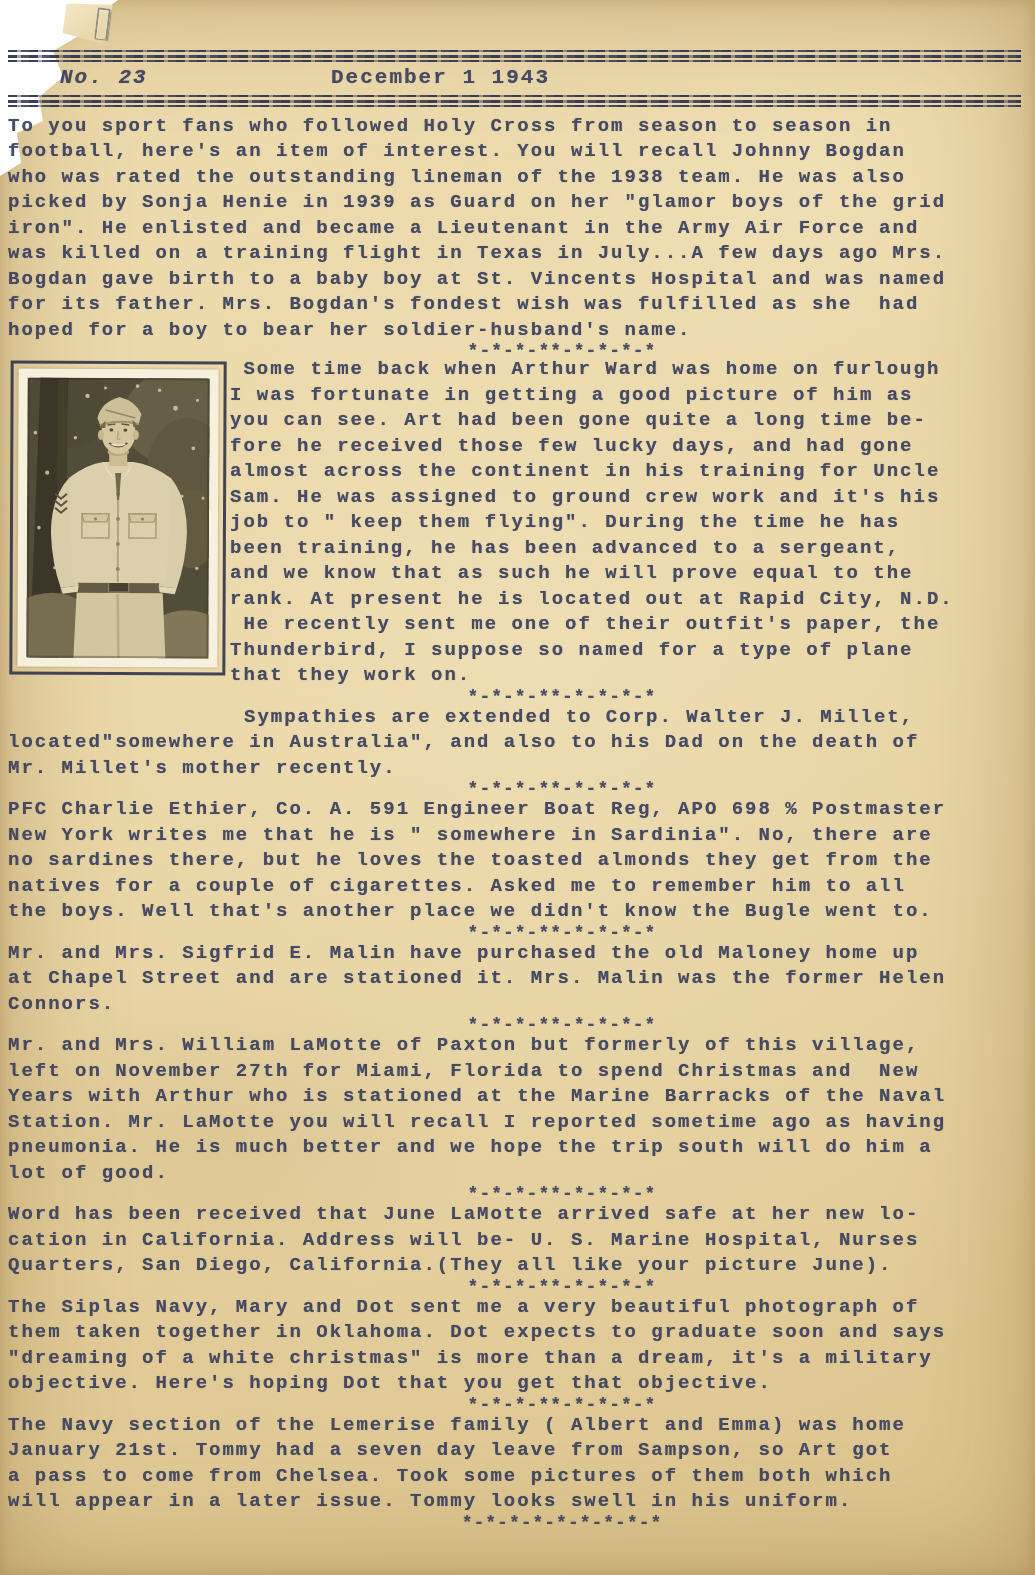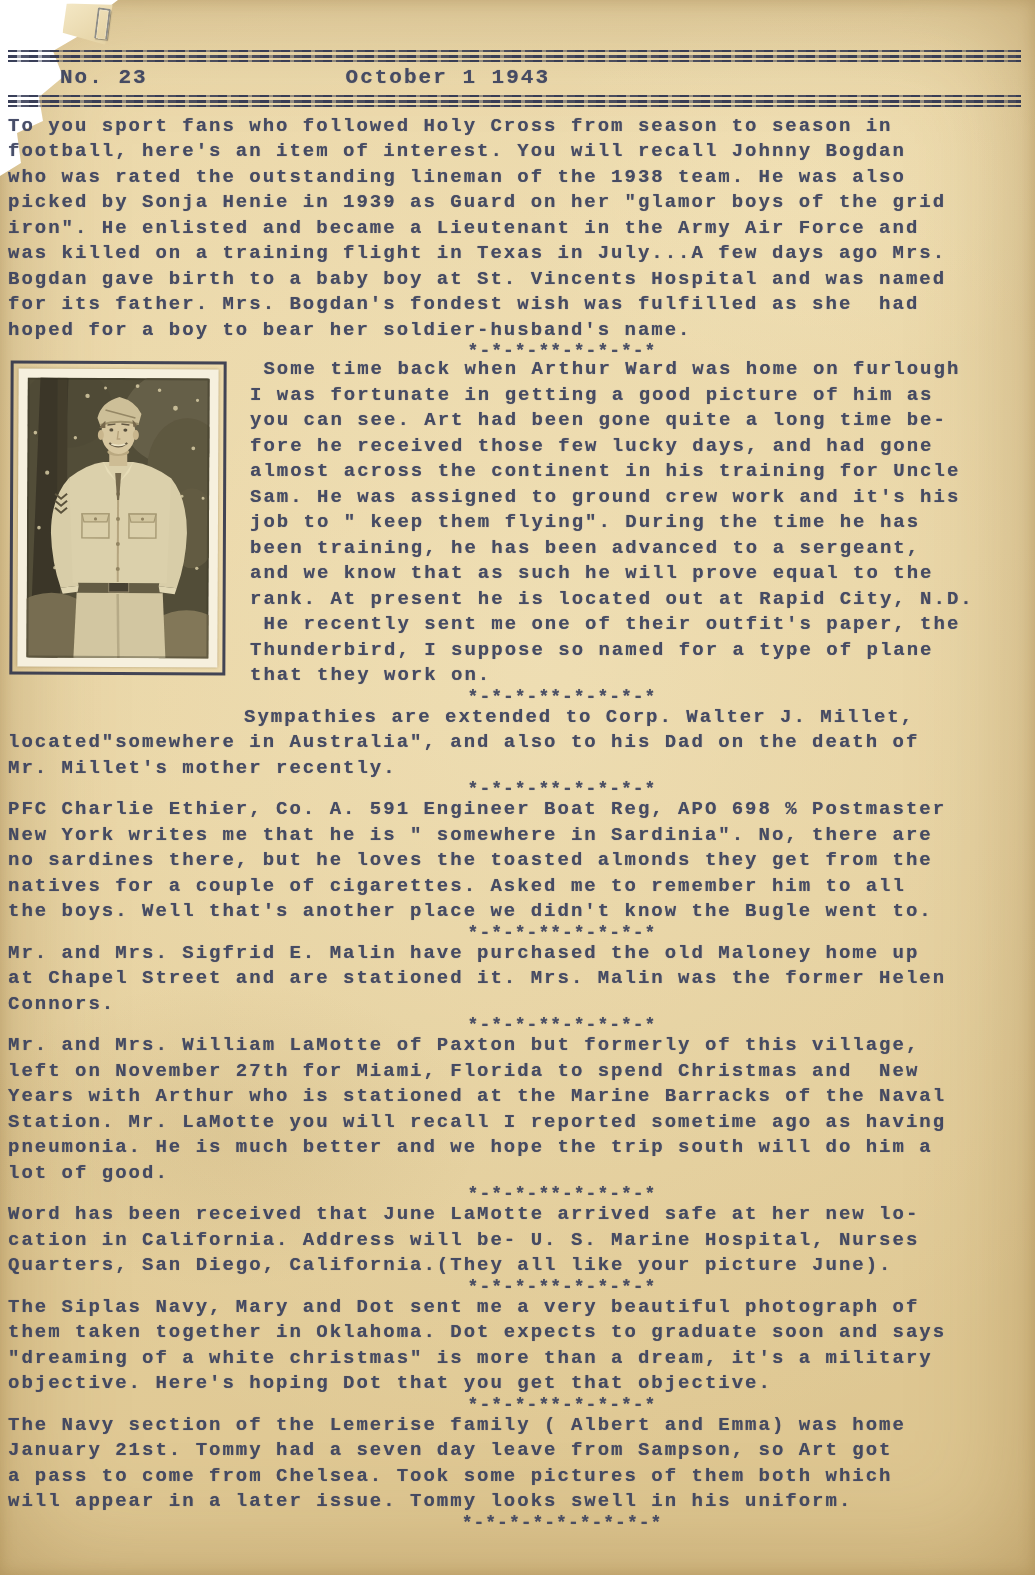--- a/index.html
+++ b/index.html
@@ -46,36 +46,36 @@
   .masthead{margin-top:50px;}
   .rule-band{height:12px;filter:blur(.25px);}
   .rule-band .r1{height:2px;margin-bottom:3px;}
   .rule-band .r2{height:3px;margin-bottom:2px;}
   .rule-band .r3{height:2px;}
   .rule-band div{
     background-image:repeating-linear-gradient(90deg,
       rgba(47,53,80,.95) 0 9px, rgba(47,53,80,.45) 9px 13px, rgba(47,53,80,.85) 13px 21px);
   }
   .masthead-row{display:flex;align-items:baseline;padding:3px 42px 4px 52px;}
-  .masthead-row .issue{width:190px;font-size:21px;}
+  .masthead-row .issue{width:190px;font-size:21px;font-style:italic;}
   .masthead-row .title{flex:1;text-align:center;font-size:21px;}
   .masthead-row .date{width:300px;text-align:right;font-size:21px;}
 
   
   .article{margin:0;}
   .article.first{margin-top:7px;}
   .article.indent-first{text-indent:236px;}
   .divider{
     text-align:center;font-size:18px;line-height:14px;letter-spacing:1px;
     margin:1px 0;padding-left:95px;font-weight:bold;color:#3a415e;
     text-shadow:0 0 0.9px rgba(58,65,94,.6);opacity:.9;
   }
 
   
-  .photo-row{display:flex;gap:24px;margin-top:3px;}
+  .photo-row{display:flex;gap:4px;margin-top:3px;}
   .photo-frame{
     flex:0 0 auto;margin-left:2px;
     border:3px solid rgba(42,47,72,.88);
     padding:5px;transform:rotate(.25deg);
     height:298px;
   }
   .photo-print{
     background:#f6f0de;padding:9px;height:280px;box-sizing:content-box;
     box-shadow:0 0 3px rgba(70,50,10,.35);
   }
@@ -92,21 +92,21 @@
 <div class="content">
 
   <div class="masthead">
     <div class="rule-band">
       <div class="r1"></div>
         <div class="r2"></div>
         <div class="r3"></div>
     </div>
     <div class="masthead-row type">
       <span class="issue">No. 23</span>
-      <span class="date">October 1 1943</span>
+      <span class="date">December 1 1943</span>
     </div>
     <div class="rule-band">
       <div class="r1"></div>
         <div class="r2"></div>
         <div class="r3"></div>
     </div>
   </div>
 
   <div class="article type first">To you sport fans who followed Holy Cross from season to season in
 football, here's an item of interest. You will recall Johnny Bogdan

